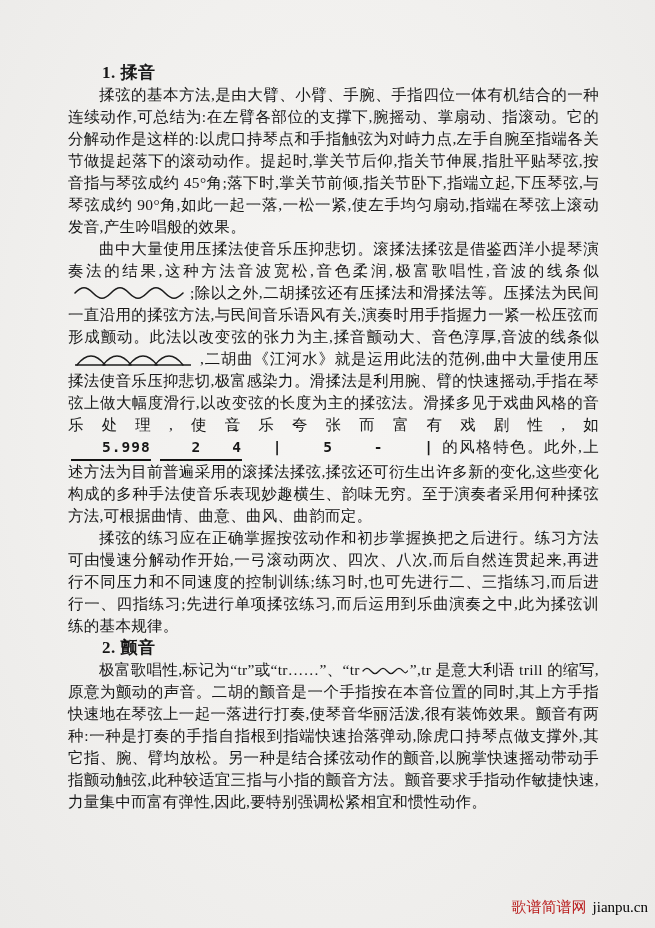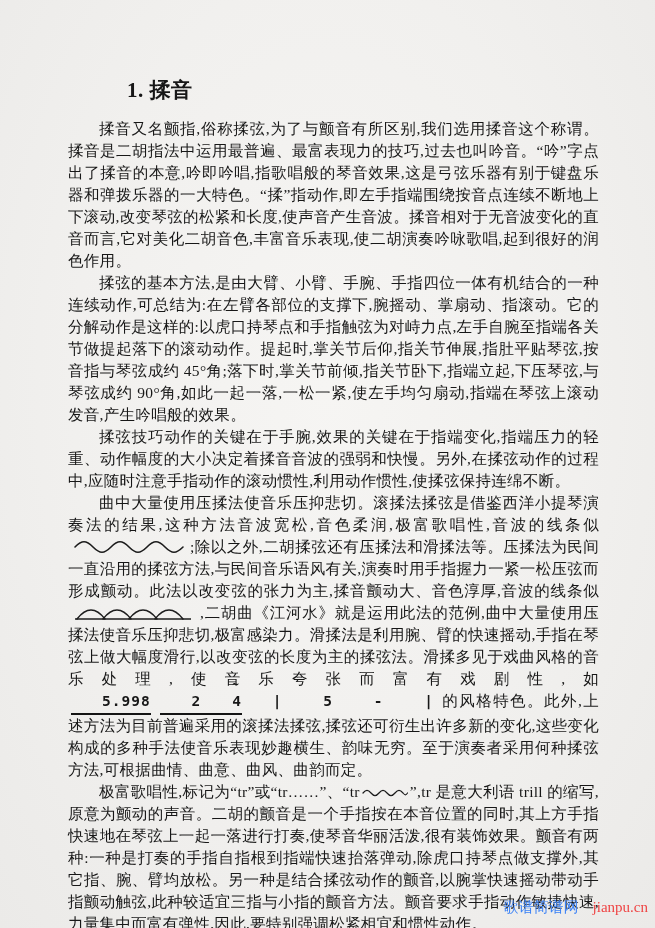--- a/index.html
+++ b/index.html
@@ -11,70 +11,70 @@
     position:relative;
     overflow:hidden;
   }
   .text-block{
     position:absolute;left:68px;top:62px;width:531px;
     font-size:15.5px;line-height:22px;
     text-align:justify;text-justify:inter-ideograph;
     letter-spacing:0.3px;
   }
   .text-block p{margin:0;text-indent:2em;}
-  .sec{margin:17px;font-size:21px;font-weight:700;text-indent:2em;letter-spacing:0.5px;}
+  .sec{margin:0;font-size:17px;font-weight:700;text-indent:2em;letter-spacing:0.5px;}
   svg.wave{vertical-align:-3px;margin:0 5px;}
   svg.wave.small{vertical-align:-1px;margin:0 2px;}
   .notation{
     font-family:"DejaVu Sans Mono","Liberation Mono",monospace;
     font-weight:700;font-size:14.5px;letter-spacing:1px;
     white-space:nowrap;margin:0 3px;
   }
   .jn{display:inline-block;}
   .u{border-bottom:2px solid #141414;padding-bottom:1px;}
   .tilde-wrap{position:relative;display:inline-block;}
   .tilde{
     position:absolute;top:-10px;left:0px;
     font-size:11px;font-weight:700;letter-spacing:-1px;line-height:10px;
   }
   .watermark{
     position:absolute;right:7px;bottom:11px;
     font-size:15px;white-space:nowrap;
     font-family:"Liberation Serif","DejaVu Serif",serif;
   }
-  .wm-name{color:#3b82f6;margin-right:14px;}
-  .wm-url{color:#ef4444;}
+  .wm-name{color:#b91c1c;margin-right:6px;}
+  .wm-url{color:#000000;}
 </style>
 </head>
 <body>
 
 <div class="page">
 
   <div class="text-block">
 
     <h3 class="sec">1. 揉音</h3>
 
-    <p>揉音又名颤指,俗称揉弦,为了与颤音有所区别,我们选用揉音这个称谓。揉音是二胡指法中运用最普遍、最富表现力的技巧,过去也叫吟音。“吟”字点出了揉音的本意,吟即吟唱,指歌唱般的琴音效果,这是弓弦乐器有别于键盘乐器和弹拨乐器的一大特色。“揉”指动作,即左手指端围绕按音点连续不断地上下滚动,改变琴弦的松紧和长度,使声音产生音波。揉音相对于无音波变化的直音而言,它对美化二胡音色,丰富音乐表现,使二胡演奏吟咏歌唱,起到很好的润色作用。</p>
 
     <p>揉弦的基本方法,是由大臂、小臂、手腕、手指四位一体有机结合的一种连续动作,可总结为:在左臂各部位的支撑下,腕摇动、掌扇动、指滚动。它的分解动作是这样的:以虎口持琴点和手指触弦为对峙力点,左手自腕至指端各关节做提起落下的滚动动作。提起时,掌关节后仰,指关节伸展,指肚平贴琴弦,按音指与琴弦成约 45°角;落下时,掌关节前倾,指关节卧下,指端立起,下压琴弦,与琴弦成约 90°角,如此一起一落,一松一紧,使左手均匀扇动,指端在琴弦上滚动发音,产生吟唱般的效果。</p>
 
-    <p>揉弦技巧动作的关键在于手腕,效果的关键在于指端变化,指端压力的轻重、动作幅度的大小决定着揉音音波的强弱和快慢。另外,在揉弦动作的过程中,应随时注意手指动作的滚动惯性,利用动作惯性,使揉弦保持连绵不断。</p>
 
     <p>
       <span>曲中大量使用压揉法使音乐压抑悲切。滚揉法揉弦是借鉴西洋小提琴演奏法的结果,这种方法音波宽松,音色柔润,极富歌唱性,音波的线条似</span><svg class="wave" width="112" height="16" viewBox="0 0 112 16">
           <path d="M2,8 C9,1 13,1 20,8 C27,15 31,15 38,8 C45,1 49,1 56,8 C63,15 67,15 74,8 C81,1 85,1 92,8 C99,15 103,15 110,8" fill="none" stroke="#1c1c1c" stroke-width="1.6" stroke-linecap="round"></path>
         </svg><span>;除以之外,二胡揉弦还有压揉法和滑揉法等。压揉法为民间一直沿用的揉弦方法,与民间音乐语风有关,演奏时用手指握力一紧一松压弦而形成颤动。此法以改变弦的张力为主,揉音颤动大、音色淳厚,音波的线条似</span><svg class="wave" width="122" height="15" viewBox="0 0 122 15">
           <path d="M2,13 L118,13" fill="none" stroke="#1c1c1c" stroke-width="1.3"></path>
           <path d="M4,13 Q18,-5 32,13 M30,13 Q44,-5 58,13 M56,13 Q70,-5 84,13 M82,13 Q96,-5 110,13" fill="none" stroke="#1c1c1c" stroke-width="1.5" stroke-linecap="round"></path>
         </svg><span>,二胡曲《江河水》就是运用此法的范例,曲中大量使用压揉法使音乐压抑悲切,极富感染力。滑揉法是利用腕、臂的快速摇动,手指在琴弦上做大幅度滑行,以改变弦的长度为主的揉弦法。滑揉多见于戏曲风格的音乐处理,使音乐夸张而富有戏剧性,如</span>
       <span class="notation"><span class="jn u">5.998</span> <span class="jn u"><span>2</span><span class="tilde-wrap"><span class="tilde">~</span><span>4</span></span></span><span class="jn">|</span> <span class="jn">5</span> <span class="jn">-</span> <span class="jn">|</span></span>
       <span>的风格特色。此外,上述方法为目前普遍采用的滚揉法揉弦,揉弦还可衍生出许多新的变化,这些变化构成的多种手法使音乐表现妙趣横生、韵味无穷。至于演奏者采用何种揉弦方法,可根据曲情、曲意、曲风、曲韵而定。</span>
     </p>
 
+    <p>揉弦的练习应在正确掌握按弦动作和初步掌握换把之后进行。练习方法可由慢速分解动作开始,一弓滚动两次、四次、八次,而后自然连贯起来,再进行不同压力和不同速度的控制训练;练习时,也可先进行二、三指练习,而后进行一、四指练习;先进行单项揉弦练习,而后运用到乐曲演奏之中,此为揉弦训练的基本规律。</p>
 
+    <h3 class="sec">2. 颤音</h3>
 
     <p>
       <span>极富歌唱性,标记为“tr”或“tr……”、“tr</span><svg class="wave small" width="46" height="10" viewBox="0 0 46 10">
           <path d="M1,5 C4,1.5 6,1.5 9,5 C12,8.5 14,8.5 17,5 C20,1.5 22,1.5 25,5 C28,8.5 30,8.5 33,5 C36,1.5 38,1.5 41,5 C43,7.5 44,7.5 45.5,5" fill="none" stroke="#1c1c1c" stroke-width="1.2" stroke-linecap="round"></path>
         </svg><span>”,tr 是意大利语 trill 的缩写,原意为颤动的声音。二胡的颤音是一个手指按在本音位置的同时,其上方手指快速地在琴弦上一起一落进行打奏,使琴音华丽活泼,很有装饰效果。颤音有两种:一种是打奏的手指自指根到指端快速抬落弹动,除虎口持琴点做支撑外,其它指、腕、臂均放松。另一种是结合揉弦动作的颤音,以腕掌快速摇动带动手指颤动触弦,此种较适宜三指与小指的颤音方法。颤音要求手指动作敏捷快速,力量集中而富有弹性,因此,要特别强调松紧相宜和惯性动作。</span>
     </p>
 
   </div>
 
   <div class="watermark">

